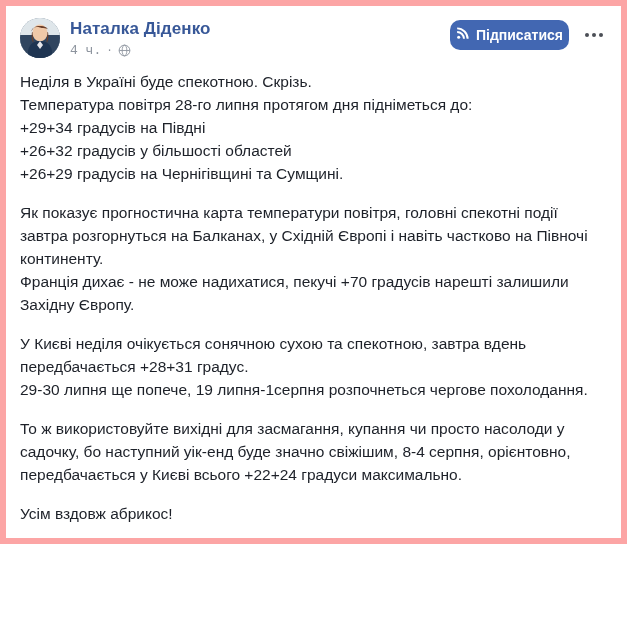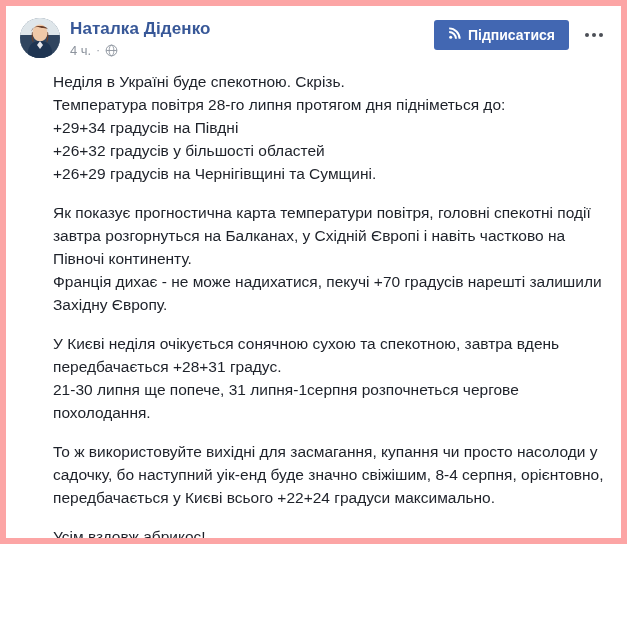--- a/index.html
+++ b/index.html
@@ -46,20 +46,21 @@
     letter-spacing: 0.1px;
     cursor: pointer;
     display: inline-block;
   }
   .meta-line {
     display: flex;
     margin-top: 4px;
     color: #8d949e;
     font-size: 13px;
     line-height: 15px;
+    font-family: Liberation Mono, monospace;
   }
   .meta-time { color: #8d949e; cursor: pointer; }
   .meta-dot {
     margin: 0 5px;
     color: #8d949e;
     font-size: 11px;
     line-height: 15px;
   }
   .globe-icon { display: block; }
   .header-actions {
@@ -68,23 +69,23 @@
     padding-top: 2px;
     flex: 0 0 auto;
   }
   .subscribe-btn {
     display: flex;
     align-items: center;
     justify-content: center;
     background: #4267b2;
     color: #ffffff;
     border: none;
-    border-radius: 3px;
+    border-radius: 10px;
     height: 30px;
-    padding: 0 14px;
+    padding: 0 6px;
     font-size: 14px;
     font-family: "Liberation Sans", sans-serif;
     font-weight: bold;
     cursor: pointer;
     white-space: nowrap;
   }
   .subscribe-btn .rss-icon {
     margin-right: 7px;
     display: block;
   }
@@ -108,21 +109,20 @@
     width: 4px;
     height: 4px;
     border-radius: 50%;
     background: #4b4f56;
   }
   .post-body {
     padding: 8px 14px 0 14px;
     color: #1d2129;
     font-size: 15.5px;
     line-height: 23px;
-    margin-left: 33px;
   }
   .para {
     margin: 0 0 16px 0;
     white-space: pre-line;
   }
   .para:last-child { margin-bottom: 0; }
 </style>
 </head>
 <body>
 
@@ -183,18 +183,18 @@
 
   <div class="post-body">
     <p class="para">Неділя в Україні буде спекотною. Скрізь.
 Температура повітря 28-го липня протягом дня підніметься до:
 +29+34 градусів на Півдні
 +26+32 градусів у більшості областей
 +26+29 градусів на Чернігівщині та Сумщині.</p>
     <p class="para">Як показує прогностична карта температури повітря, головні спекотні події завтра розгорнуться на Балканах, у Східній Європі і навіть частково на Півночі континенту.
 Франція дихає - не може надихатися, пекучі +70 градусів нарешті залишили Західну Європу.</p>
     <p class="para">У Києві неділя очікується сонячною сухою та спекотною, завтра вдень передбачається +28+31 градус.
-21-30 липня ще попече, 31 липня-1серпня розпочнеться чергове похолодання.</p>
+29-30 липня ще попече, 19 липня-1серпня розпочнеться чергове похолодання.</p>
     <p class="para">То ж використовуйте вихідні для засмагання, купання чи просто насолоди у садочку, бо наступний уік-енд буде значно свіжішим, 8-4 серпня, орієнтовно, передбачається у Києві всього +22+24 градуси максимально.</p>
     <p class="para">Усім вздовж абрикос!</p>
   </div>
 
 </div>
 
 </body></html>

